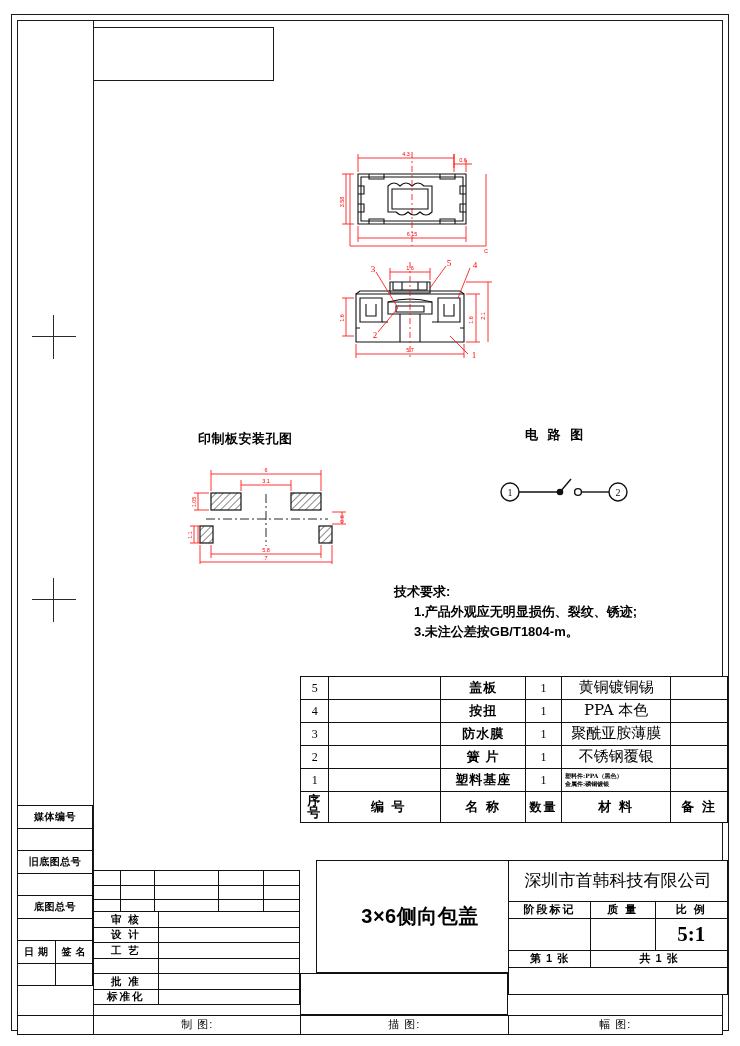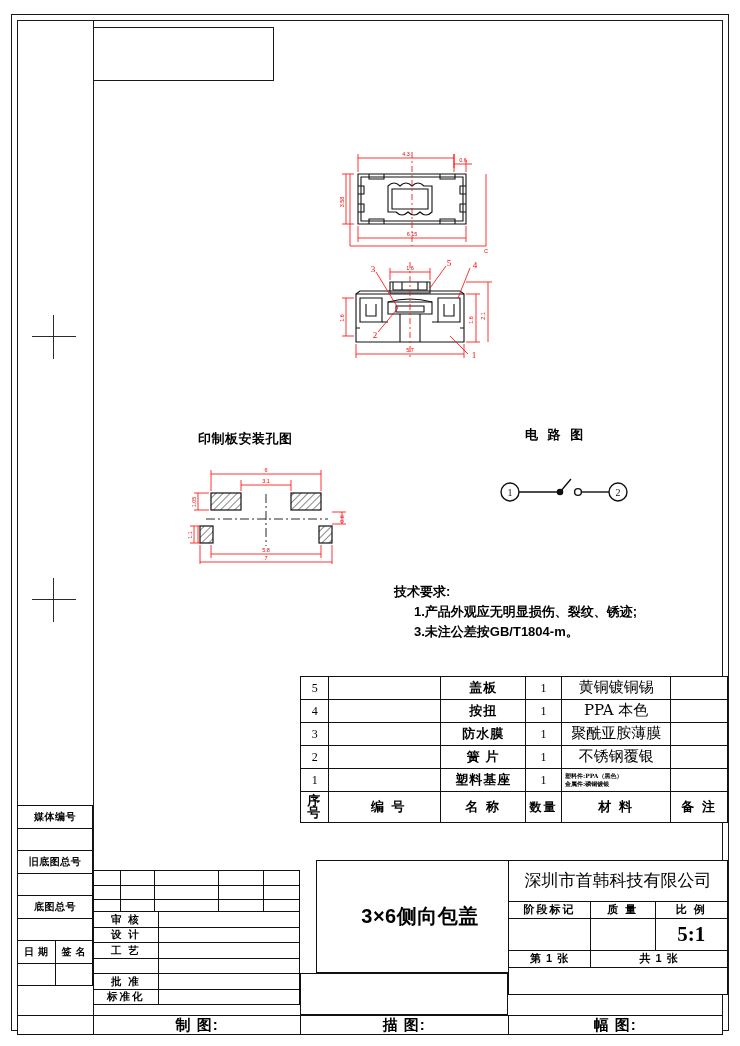--- a/index.html
+++ b/index.html
@@ -86,21 +86,21 @@
   #co-name{height:40px;font-size:17px !important;font-weight:normal !important;
            letter-spacing:0px;}
   #company-block td.hd{height:16px;letter-spacing:2px;}
   #company-block td.vl{height:31px;}
   #company-block td.scale{font-size:21px !important;font-family:"Liberation Serif",serif;}
   #company-block td.sheet{height:16px;letter-spacing:1px;}
   #company-block td.blank{height:26px;}
 
   
   #bottom-strip{left:17px;top:1015px;width:706px;height:20px;}
-  #bottom-strip td{height:18px;font-size:15px;font-weight:bold;letter-spacing:1px;}
+  #bottom-strip td{height:18px;font-size:11px;font-weight:normal;letter-spacing:1px;}
 
   
   #pcb-caption{left:198px;top:430px;font-size:13px;font-weight:bold;letter-spacing:0.5px;}
   #circuit-caption{left:525px;top:426px;font-size:13px;font-weight:bold;letter-spacing:3px;}
 
   #tech-req{left:394px;top:582px;font-size:13px;font-weight:bold;line-height:1.55;}
   #tech-req .ln{white-space:nowrap;}
   #tech-req .indent{padding-left:20px;}
 
   

